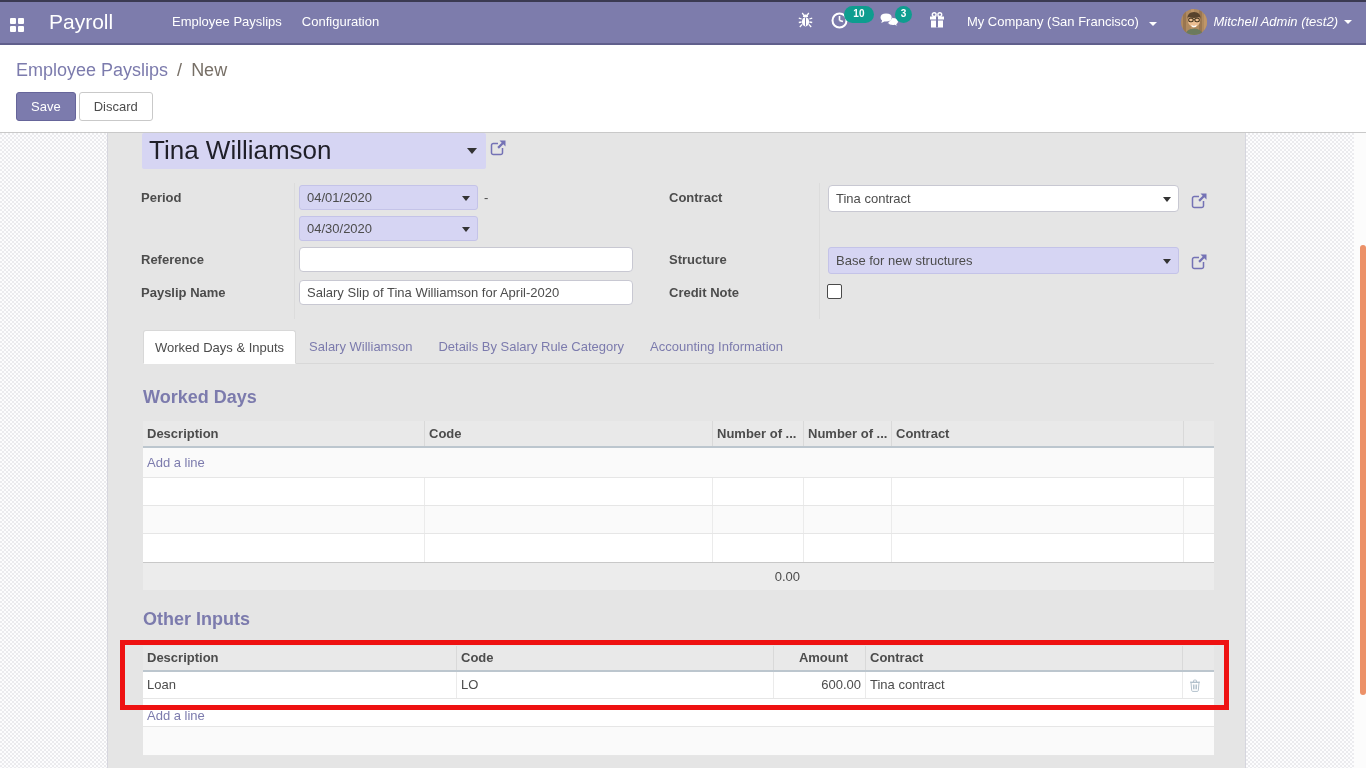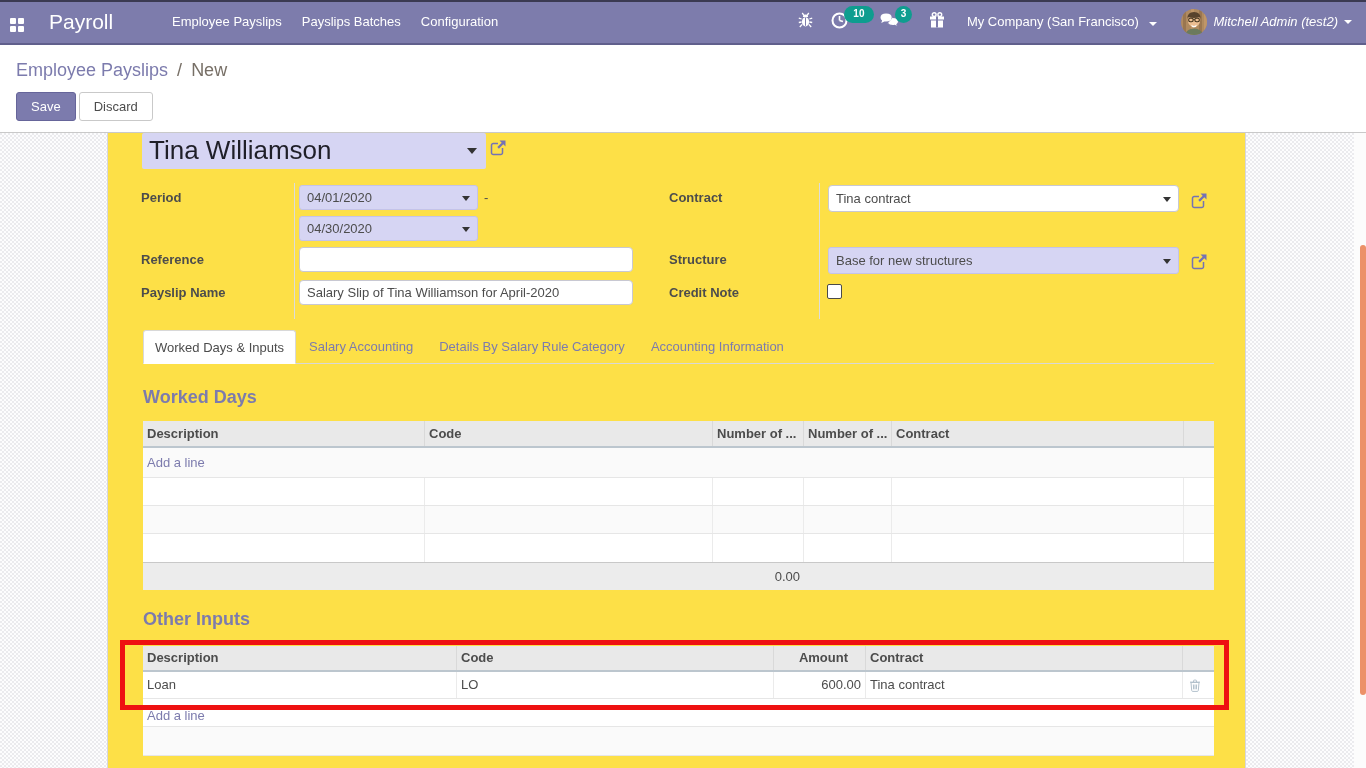--- a/index.html
+++ b/index.html
@@ -29,21 +29,21 @@
   .breadcrumb .bc-sep { color:#776f66; padding:0 4px; }
   .breadcrumb .bc-current { color:#776f66; }
   .cp-buttons { position:absolute; left:16px; top:47px; display:flex; }
   .btn { font-size:13px; height:29px; padding:0 14px; border-radius:3px; cursor:pointer; display:inline-flex; align-items:center; }
   .btn-primary { background:#7c7bad; border:1px solid #66659a; color:#fff; margin-right:3px; }
   .btn-secondary { background:#fff; border:1px solid #c9c9c9; color:#4c4c4c; }
 
   
   .content { position:absolute; left:0; top:133px; width:1366px; height:635px; background-color:#fbfbfb; }
   .content-bg { position:absolute; left:0; top:0; width:1366px; height:635px; }
-  .sheet { position:absolute; left:107px; top:0; width:1139px; height:635px; background:#fde047; border-left:1px solid #d6d6de; border-right:1px solid #d6d6de; }
+  .sheet { position:absolute; left:107px; top:0; width:1139px; height:635px; background:#e5e5e5; border-left:1px solid #d6d6de; border-right:1px solid #d6d6de; }
 
   
   .scroll-track { position:absolute; right:0; top:0; width:12px; height:635px; background:#fcfcfc; }
   .scroll-thumb { position:absolute; right:0; top:112px; width:6px; height:450px; background:#ec9168; border-radius:3px; }
 
   
   .name-box { position:absolute; left:34px; top:0px; width:344px; height:36px; background:#d6d5f3; border-radius:2px; }
   .name-box .name-text { position:absolute; left:7px; top:0; line-height:35px; font-size:26px; color:#1f1f28; }
   .caret-dark { position:absolute; width:0; height:0; border-left:5px solid transparent; border-right:5px solid transparent; border-top:6px solid #333; }
   .name-box .caret-dark { right:9px; top:15px; }
@@ -94,21 +94,20 @@
   <div class="navbar-inner">
     <div class="apps-icon">
         <span></span>
         <span></span>
         <span></span>
         <span></span>
       </div>
     <div class="brand">Payroll</div>
     <div class="menus">
       <div class="menu-item">Employee Payslips</div>
-      <div class="menu-item">Payslips Batches</div>
       <div class="menu-item">Configuration</div>
     </div>
     <div class="systray">
       <div class="systray-icon" style="margin-right:18px;">
         <svg width="15" height="16" viewBox="0 0 15 16">
           <g stroke="#fff" stroke-width="1.3" fill="none">
             <line x1="4.2" y1="1" x2="6" y2="3.4"></line>
               <line x1="10.8" y1="1" x2="9" y2="3.4"></line>
             <line x1="0.8" y1="6.2" x2="3.6" y2="7"></line>
               <line x1="14.2" y1="6.2" x2="11.4" y2="7"></line>
@@ -252,21 +251,21 @@
       <svg width="17" height="17" viewBox="0 0 17 17">
         <path d="M12.5 9 v4.7 a1.8 1.8 0 0 1 -1.8 1.8 h-7.4 a1.8 1.8 0 0 1 -1.8 -1.8 v-7.4 a1.8 1.8 0 0 1 1.8 -1.8 h4.7" fill="none" stroke="#7472b5" stroke-width="1.5"></path>
         <path d="M9.5 1.5 h6 v6 l-2.2 -2.2 -4.4 4.4 -1.6 -1.6 4.4 -4.4 z" fill="#7472b5"></path>
       </svg>
     </span>
     <div class="o-label" style="left:561px; top:152px;">Credit Note</div>
     <div class="checkbox" style="left:719px; top:151px;"></div>
 
     <div class="tabs">
       <div class="tab active">Worked Days &amp; Inputs</div>
-      <div class="tab">Salary Accounting</div>
+      <div class="tab">Salary Williamson</div>
       <div class="tab">Details By Salary Rule Category</div>
       <div class="tab">Accounting Information</div>
     </div>
 
     <div class="section-title" style="top:254px;">Worked Days</div>
 
     <div class="otable" style="top:288px;">
       <div class="trow thead" style="height:27px;">
         <div class="tcell" style="width:282px; line-height:25px;">Description</div>
         <div class="tcell" style="width:288px; line-height:25px;">Code</div>

